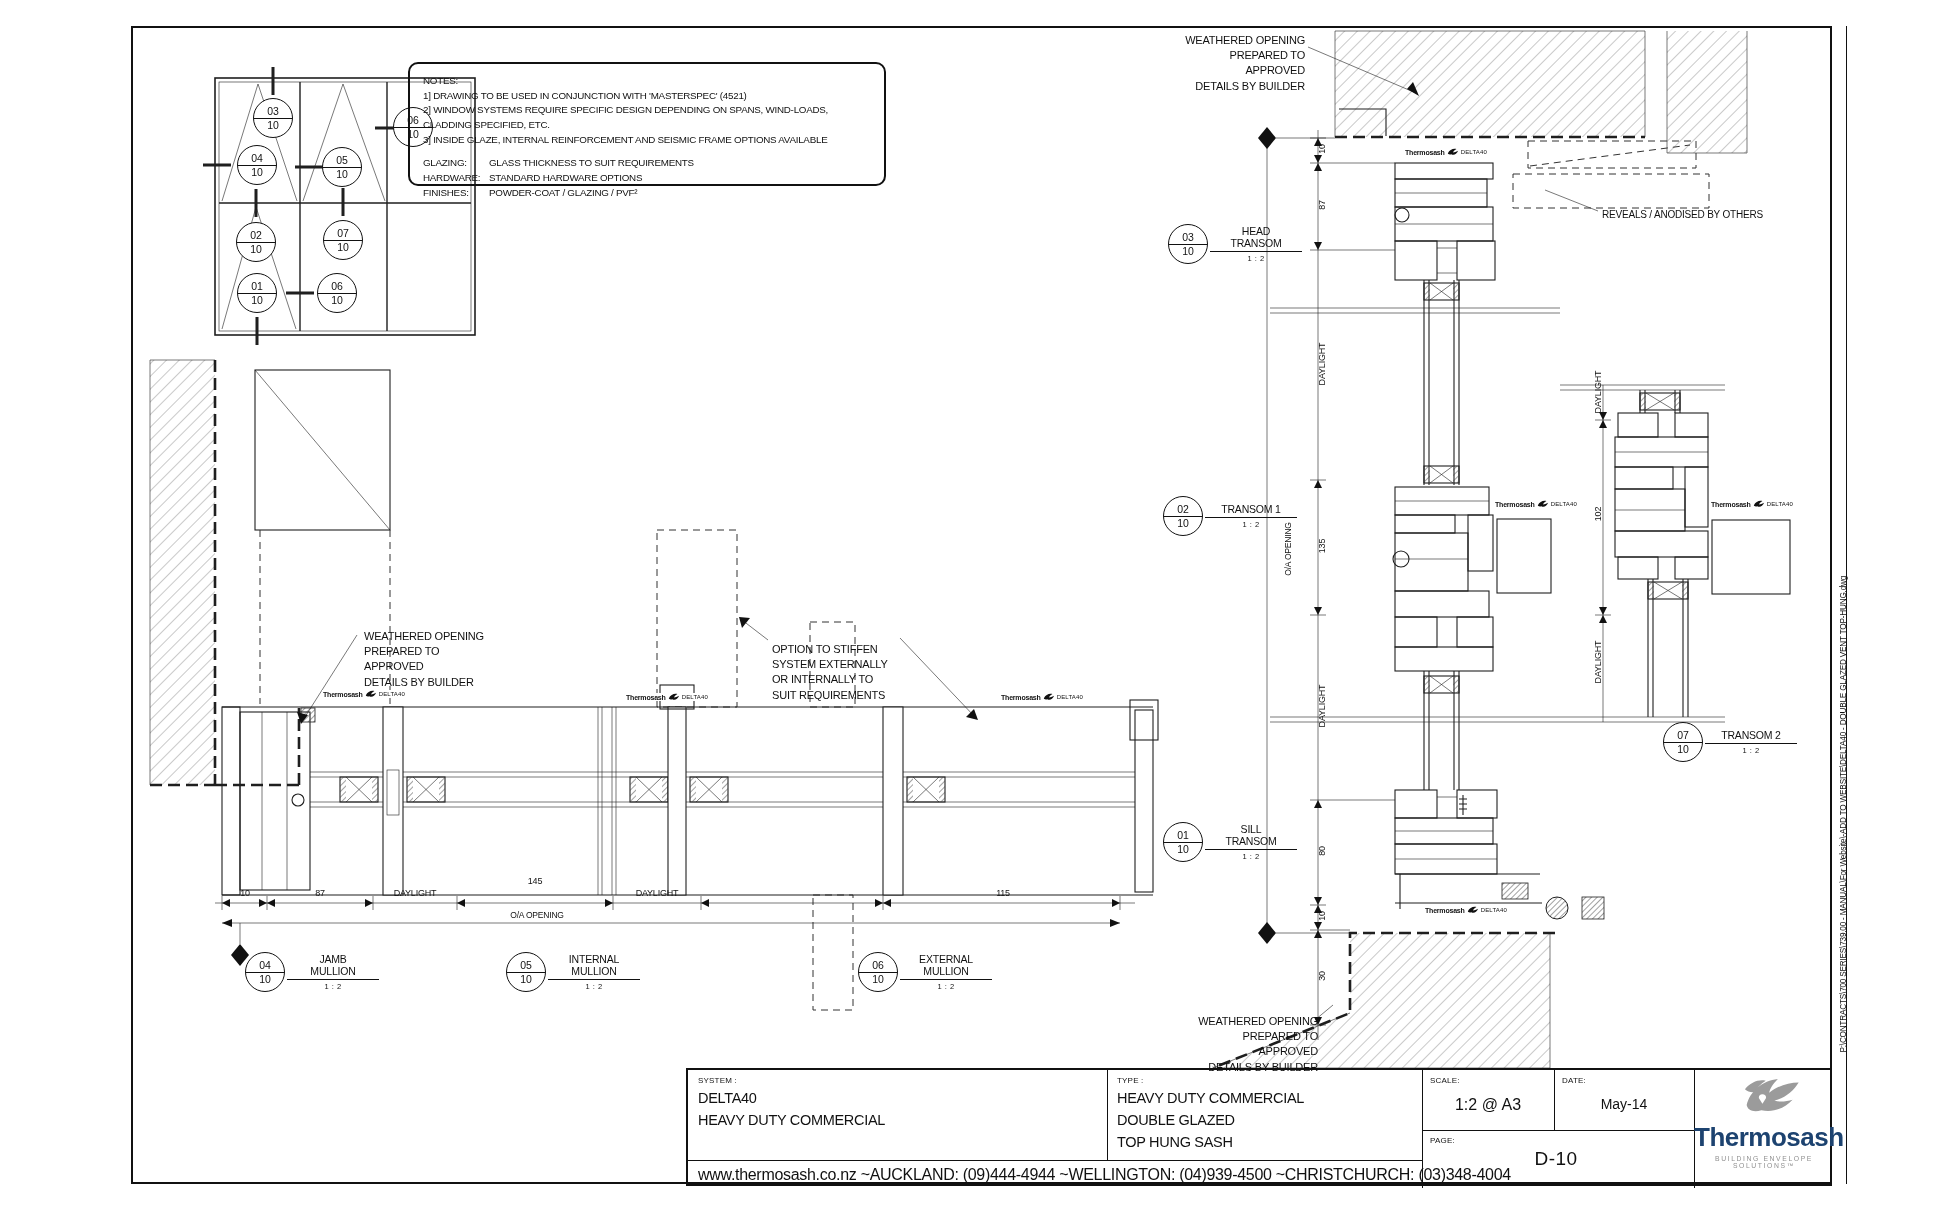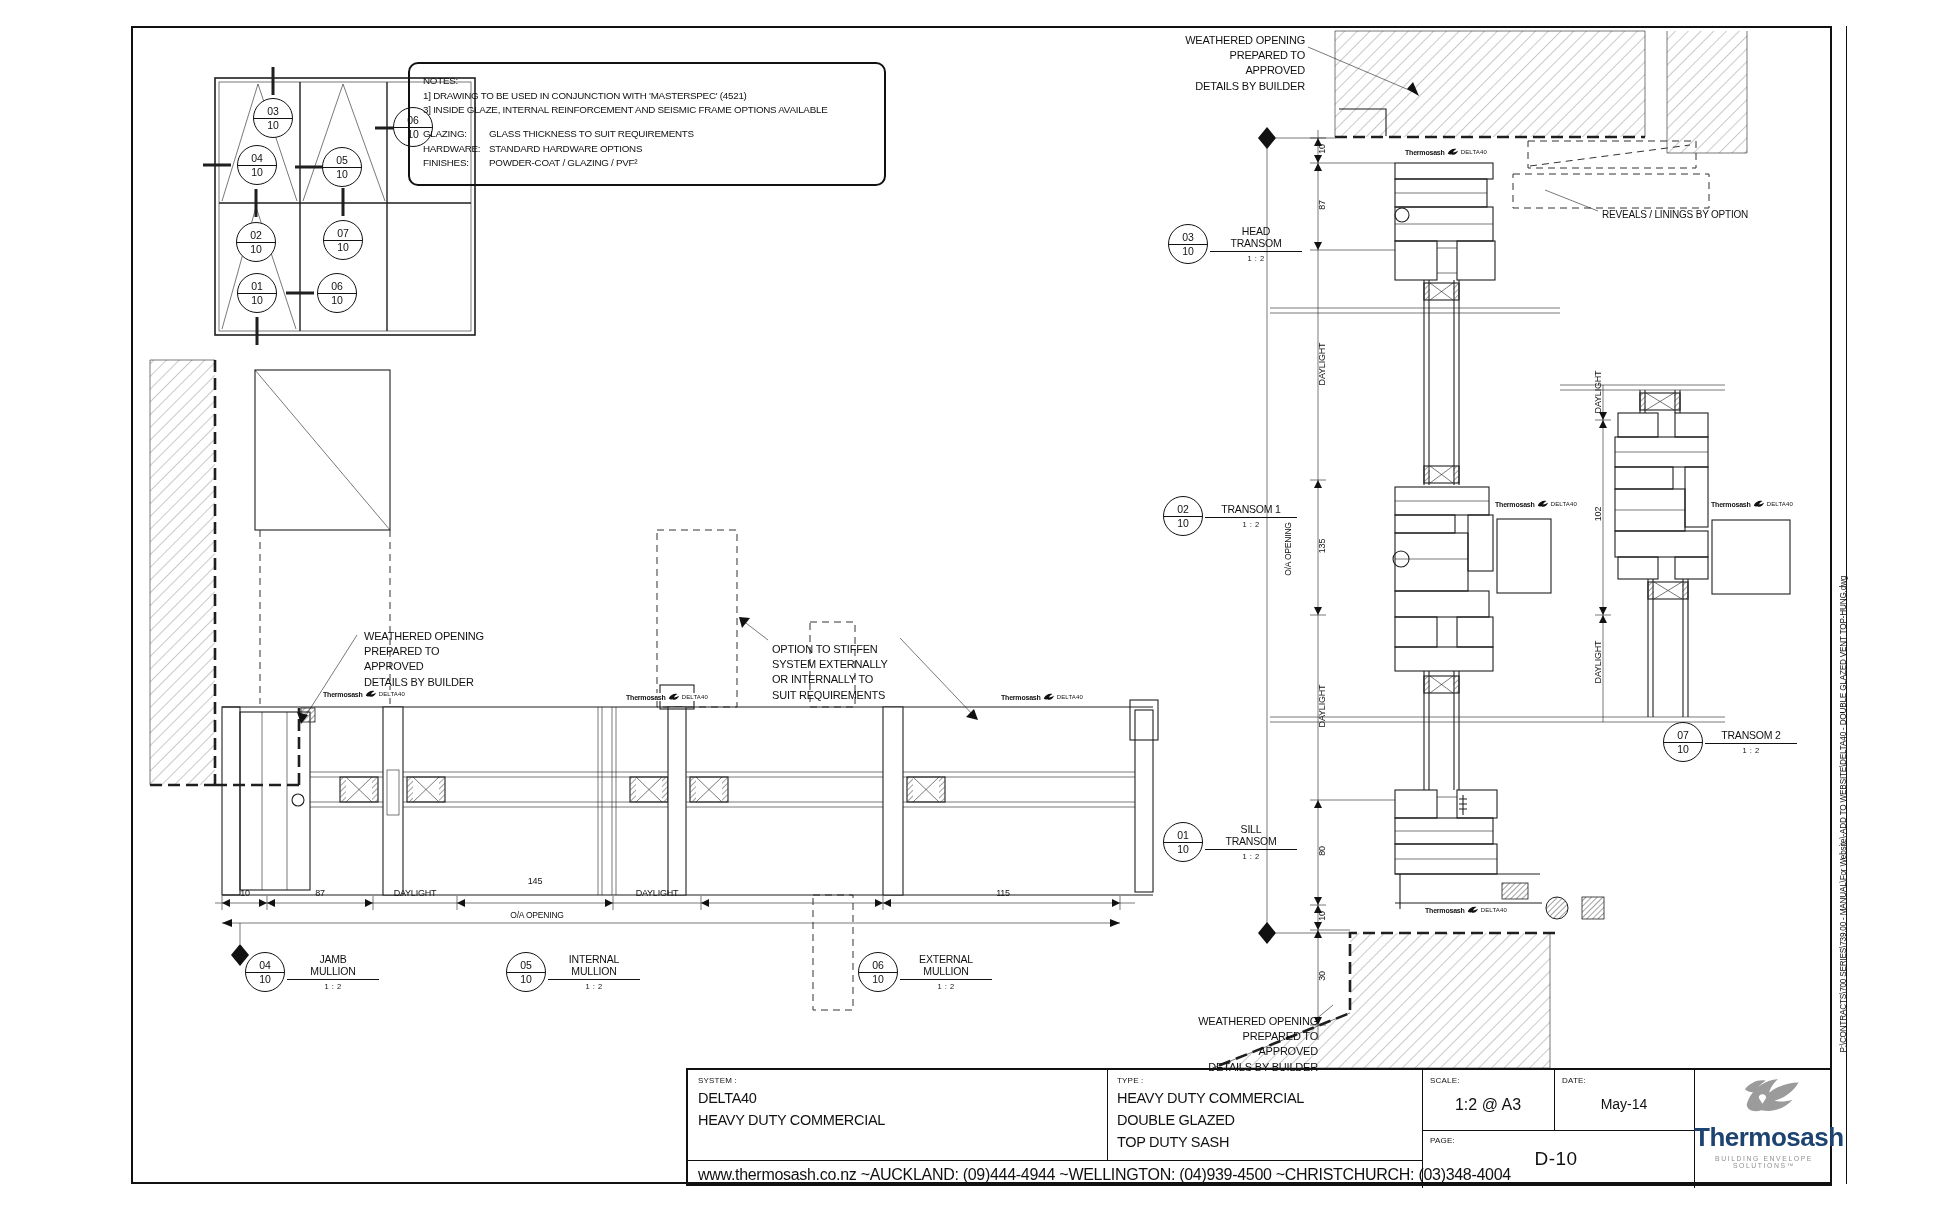--- a/index.html
+++ b/index.html
@@ -93,20 +93,21 @@
     <span class="den">10</span>
   </div>
   <div class="abs bubble" style="left:317px;top:273px;">
     <span class="num">06</span>
     <span class="den">10</span>
   </div>
 
   <div id="notes" class="abs" style="left:408px;top:62px;width:478px;height:124px;border-radius:10px;">
     <div>NOTES:</div>
     <div>1] DRAWING TO BE USED IN CONJUNCTION WITH 'MASTERSPEC' (4521)</div>
+    <div>2] WINDOW SYSTEMS REQUIRE SPECIFIC DESIGN DEPENDING ON SPANS, WIND-LOADS, CLADDING SPECIFIED, ETC.</div>
     <div>3] INSIDE GLAZE, INTERNAL REINFORCEMENT AND SEISMIC FRAME OPTIONS AVAILABLE</div>
     <div style="height:9px;"></div>
     <div class="sp">
         <span class="l">GLAZING:</span>
         <span>GLASS THICKNESS TO SUIT REQUIREMENTS</span>
       </div>
     <div class="sp">
         <span class="l">HARDWARE:</span>
         <span>STANDARD HARDWARE OPTIONS</span>
       </div>
@@ -260,21 +261,21 @@
     <path class="tn" d="M665,395 H681 M665,590 H681"></path>
     <polygon class="fl" points="673,395 669,403 677,403"></polygon>
       <polygon class="fl" points="673,590 669,582 677,582"></polygon>
     <polygon class="fl" points="673,395 669,387 677,387"></polygon>
       <polygon class="fl" points="673,590 669,598 677,598"></polygon>
   </svg>
 
   <div class="abs txt r" style="left:1185px;top:33px;width:120px;">WEATHERED OPENING
 PREPARED TO APPROVED
 DETAILS BY BUILDER</div>
-  <div class="abs txt" style="left:1602px;top:208px;width:220px;font-size:10px;">REVEALS / LININGS BY OPTION</div>
+  <div class="abs txt" style="left:1602px;top:208px;width:220px;font-size:10px;">REVEALS / ANODISED BY OTHERS</div>
   <div class="abs txt r" style="left:1198px;top:1014px;width:120px;">WEATHERED OPENING
 PREPARED TO APPROVED
 DETAILS BY BUILDER</div>
 
   <div class="abs dimlab rot" style="left:1287px;top:144px;width:70px;">10</div>
   <div class="abs dimlab rot" style="left:1287px;top:200px;width:70px;">87</div>
   <div class="abs dimlab rot" style="left:1287px;top:359px;width:70px;">DAYLIGHT</div>
   <div class="abs dimlab rot" style="left:1287px;top:541px;width:70px;">135</div>
   <div class="abs dimlab rot" style="left:1287px;top:701px;width:70px;">DAYLIGHT</div>
   <div class="abs dimlab rot" style="left:1287px;top:846px;width:70px;">80</div>
@@ -548,21 +549,21 @@
     <div class="abs cell-label" style="left:10px;top:6px;">SYSTEM :</div>
     <div class="abs big" style="left:10px;top:18px;">
       <div>DELTA40</div>
       <div>HEAVY DUTY COMMERCIAL</div>
     </div>
 
     <div class="abs cell-label" style="left:429px;top:6px;">TYPE :</div>
     <div class="abs big" style="left:429px;top:18px;">
       <div>HEAVY DUTY COMMERCIAL</div>
       <div>DOUBLE GLAZED</div>
-      <div>TOP DUTY SASH</div>
+      <div>TOP HUNG SASH</div>
     </div>
 
     <div class="abs cell-label" style="left:742px;top:6px;">SCALE:</div>
     <div class="abs c" style="left:734px;top:26px;width:132px;font-size:16px;">1:2 @ A3</div>
 
     <div class="abs cell-label" style="left:874px;top:6px;">DATE:</div>
     <div class="abs c" style="left:866px;top:26px;width:140px;font-size:14px;">May-14</div>
 
     <div class="abs cell-label" style="left:742px;top:66px;">PAGE:</div>
     <div class="abs c" style="left:732px;top:78px;width:272px;font-size:19px;letter-spacing:0.5px;">D-10</div>

